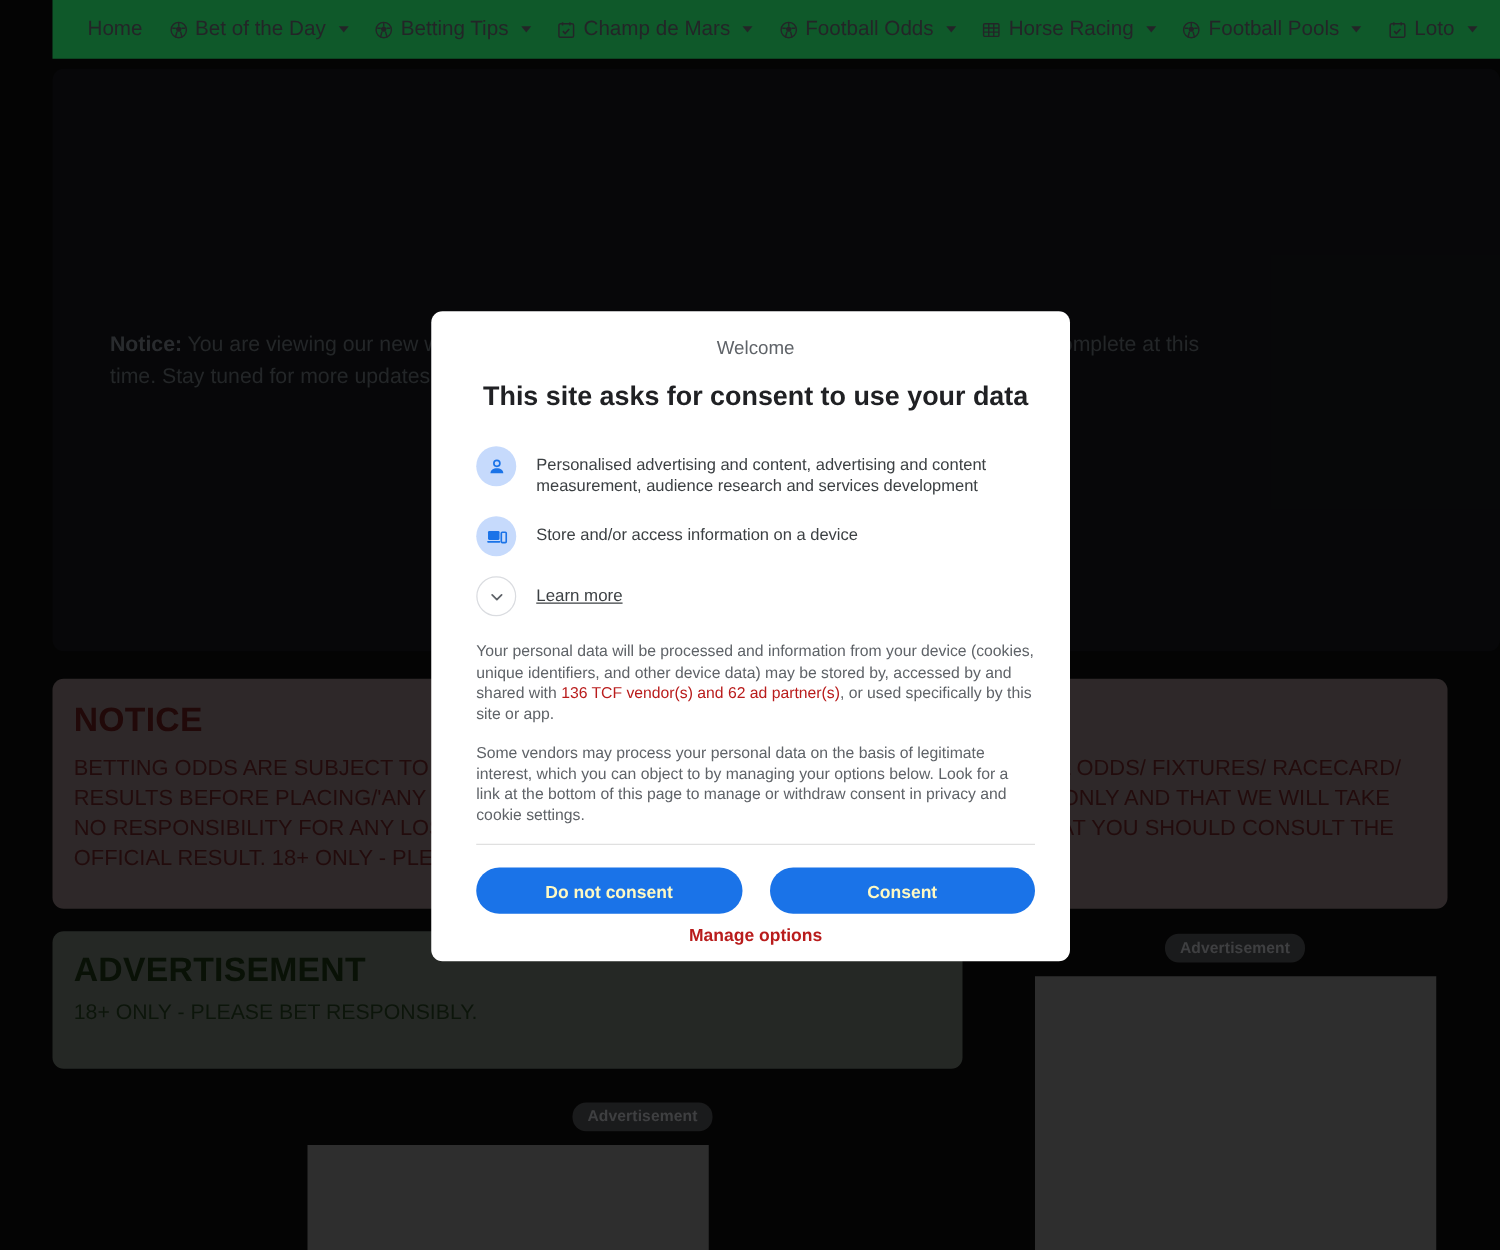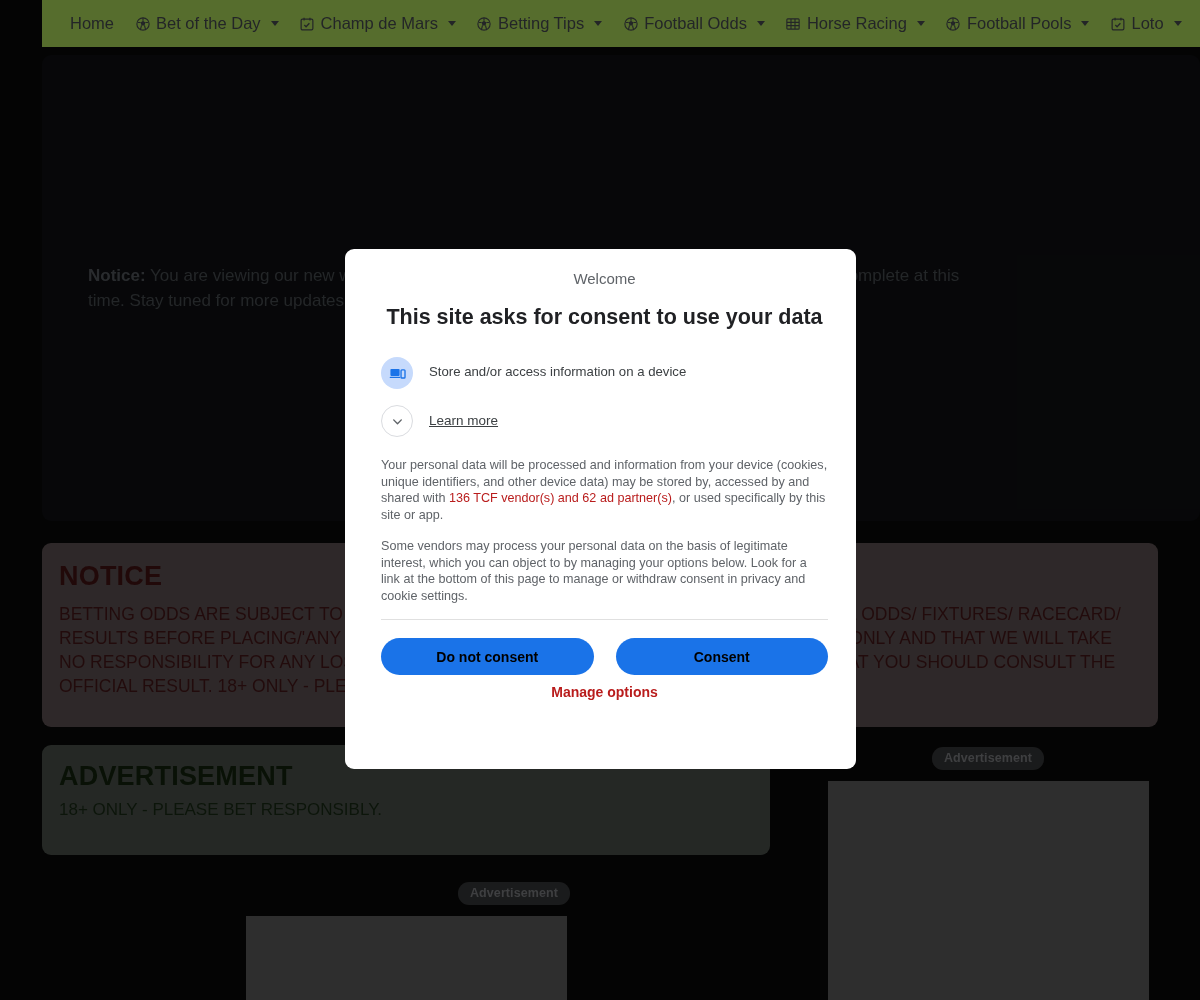--- a/index.html
+++ b/index.html
@@ -18,21 +18,21 @@
     inset: 0;
     width: 1200px;
     height: 1000px;
   }
 
   
   #navbar {
     position: absolute;
     left: 42px; top: 0;
     width: 1158px; height: 47px;
-    background: #bef264;
+    background: #22c55e;
     display: flex;
     align-items: center;
     padding-left: 18px;
     gap: 0px;
     white-space: nowrap;
   }
   .nav-item {
     display: inline-flex;
     align-items: center;
     gap: 5px;
@@ -228,21 +228,21 @@
   }
 
   #modal-actions {
     display: flex;
     gap: 22px;
     margin-top: 18px;
   }
   .btn {
     flex: 1 1 0;
     background: #1a73e8;
-    color: #000000;
+    color: #fef9c3;
     border: none;
     border-radius: 22px;
     height: 37px;
     font-size: 14px;
     font-weight: 700;
     font-family: "Liberation Sans", sans-serif;
     cursor: pointer;
   }
   #manage-options {
     display: block;
@@ -267,38 +267,38 @@
             <circle cx="12" cy="12" r="9.2"></circle>
             <path d="M12 7.2l3.6 2.6-1.4 4.3h-4.4L8.4 9.8z" fill="#4f5358" stroke="none"></path>
             <path d="M12 2.8v4.4M4.3 9.8l4.1 0M19.7 9.8l-4.1 0M8 21l1.8-6.9M16 21l-1.8-6.9"></path>
           </svg>
         </span>
         <span>Bet of the Day</span>
         <span class="caret"></span>
       </span>
       <span class="nav-item">
         <span class="nav-ico">
+          <svg width="16" height="16" viewBox="0 0 24 24" fill="none" stroke="#4f5358" stroke-width="1.7">
+            <circle cx="12" cy="12" r="9.2"></circle>
+            <path d="M12 7.2l3.6 2.6-1.4 4.3h-4.4L8.4 9.8z" fill="#4f5358" stroke="none"></path>
+            <path d="M12 2.8v4.4M4.3 9.8l4.1 0M19.7 9.8l-4.1 0M8 21l1.8-6.9M16 21l-1.8-6.9"></path>
+          </svg>
+        </span>
+        <span>Betting Tips</span>
+        <span class="caret"></span>
+      </span>
+      <span class="nav-item">
+        <span class="nav-ico">
           <svg width="16" height="16" viewBox="0 0 24 24" fill="none" stroke="#4f5358" stroke-width="1.8">
             <rect x="3.2" y="4.6" width="17.6" height="16.2" rx="2"></rect>
             <path d="M7.6 2.6v4M16.4 2.6v4"></path>
             <path d="M8 13.4l2.6 2.8 5-5.4" stroke-width="2"></path>
           </svg>
         </span>
         <span>Champ de Mars</span>
-        <span class="caret"></span>
-      </span>
-      <span class="nav-item">
-        <span class="nav-ico">
-          <svg width="16" height="16" viewBox="0 0 24 24" fill="none" stroke="#4f5358" stroke-width="1.7">
-            <circle cx="12" cy="12" r="9.2"></circle>
-            <path d="M12 7.2l3.6 2.6-1.4 4.3h-4.4L8.4 9.8z" fill="#4f5358" stroke="none"></path>
-            <path d="M12 2.8v4.4M4.3 9.8l4.1 0M19.7 9.8l-4.1 0M8 21l1.8-6.9M16 21l-1.8-6.9"></path>
-          </svg>
-        </span>
-        <span>Betting Tips</span>
         <span class="caret"></span>
       </span>
       <span class="nav-item">
         <span class="nav-ico">
           <svg width="16" height="16" viewBox="0 0 24 24" fill="none" stroke="#4f5358" stroke-width="1.7">
             <circle cx="12" cy="12" r="9.2"></circle>
             <path d="M12 7.2l3.6 2.6-1.4 4.3h-4.4L8.4 9.8z" fill="#4f5358" stroke="none"></path>
             <path d="M12 2.8v4.4M4.3 9.8l4.1 0M19.7 9.8l-4.1 0M8 21l1.8-6.9M16 21l-1.8-6.9"></path>
           </svg>
         </span>
@@ -371,20 +371,29 @@
   </div>
 </div>
 
 <div id="overlay"></div>
 
 <div id="modal">
 
   <p id="modal-welcome">Welcome</p>
   <h1 id="modal-title">This site asks for consent to use your data</h1>
 
+  <div class="purpose-row">
+    <span class="purpose-icon">
+      <svg width="17" height="17" viewBox="0 0 24 24" fill="#1a73e8" aria-hidden="true">
+        <circle cx="12" cy="8" r="3.4" fill="none" stroke="#1a73e8" stroke-width="1.9"></circle>
+        <path d="M4.8 19.2c0-3.6 3.2-5.6 7.2-5.6s7.2 2 7.2 5.6z" fill="#1a73e8"></path>
+      </svg>
+    </span>
+    <span class="purpose-text">Personalised advertising and content, advertising and content measurement, audience research and services development</span>
+  </div>
 
   <div class="purpose-row">
     <span class="purpose-icon">
       <svg width="17" height="17" viewBox="0 0 24 24" aria-hidden="true">
         <rect x="2" y="5.5" width="13" height="10" rx="1.3" fill="#1a73e8"></rect>
         <rect x="1" y="16.6" width="15" height="1.9" rx="0.9" fill="#1a73e8"></rect>
         <rect x="17" y="6.8" width="5.6" height="11.6" rx="1.2" fill="none" stroke="#1a73e8" stroke-width="1.9"></rect>
       </svg>
     </span>
     <span class="purpose-text">Store and/or access information on a device</span>

